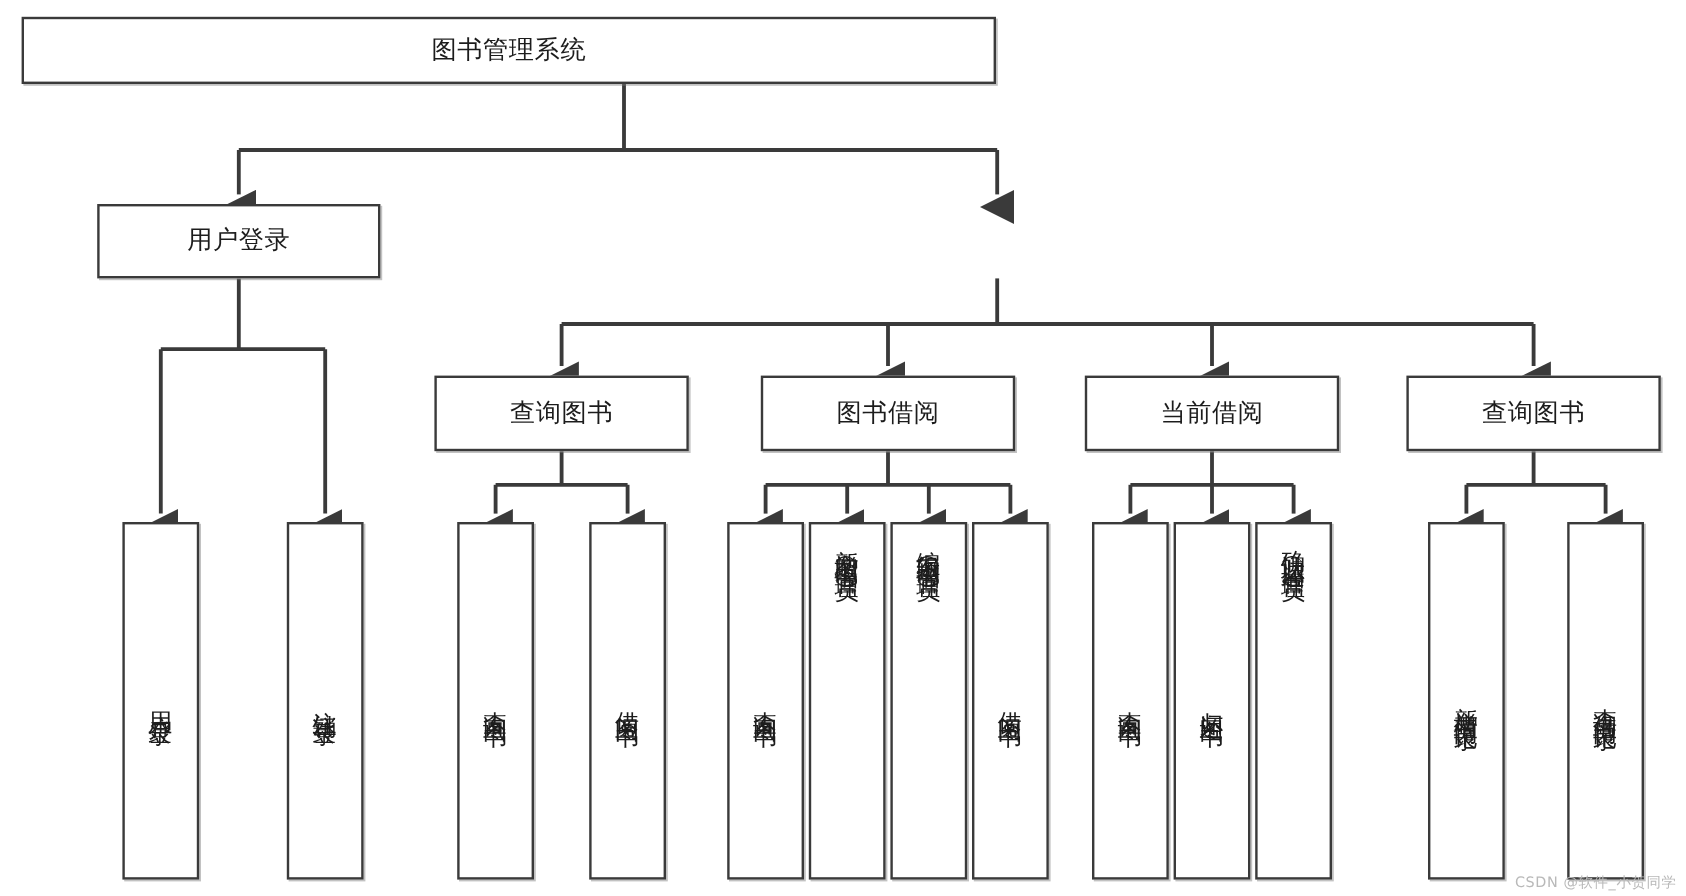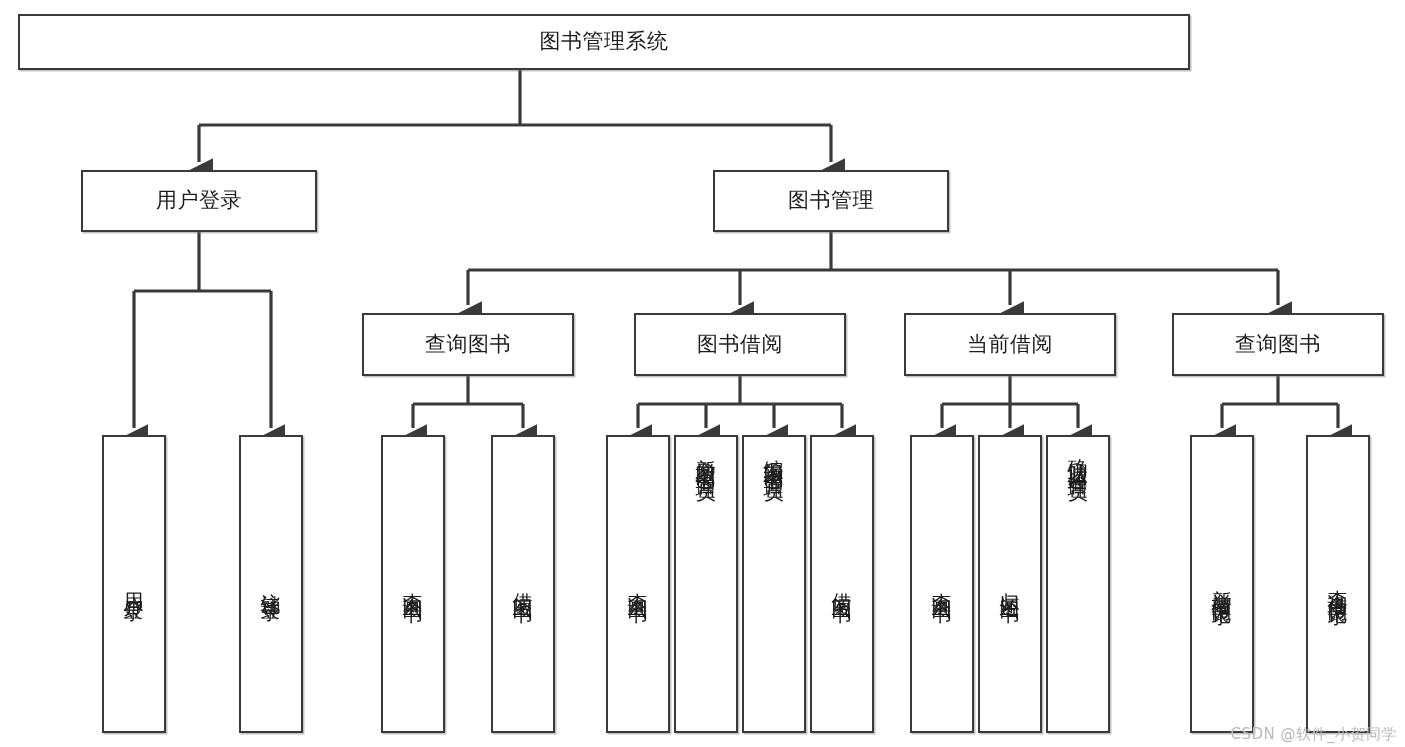--- a/index.html
+++ b/index.html
@@ -60,21 +60,21 @@
   }
   .node.leaf.centered {
     align-items: center;
     padding-top: 0;
   }
   .watermark {
     position: absolute;
     right: 8px;
     bottom: 3px;
     color: #b9b9b9;
-    font-size: 15px;
+    font-size: 12px;
     letter-spacing: 0.5px;
     white-space: nowrap;
     user-select: none;
   }
 </style>
 </head>
 <body>
 
 <div id="diagram-root">
 
@@ -121,30 +121,27 @@
       <path d="M1010,404 L1010,428" marker-end="url(#arrow)"></path>
       <path d="M1078,404 L1078,428" marker-end="url(#arrow)"></path>
 
       <path d="M1278,376 L1278,404"></path>
       <path d="M1222,404 L1338,404"></path>
       <path d="M1222,404 L1222,428" marker-end="url(#arrow)"></path>
       <path d="M1338,404 L1338,428" marker-end="url(#arrow)"></path>
     </g>
   </svg>
 
-  <div class="node" style="left:18px; top:14px; width:1172px; height:56px;">
+  <div class="node" style="left:18px; top:14px; width:812px; height:56px;">
     <span class="node-label">图书管理系统</span>
   </div>
 
   <div class="node" style="left:81px; top:170px; width:236px; height:62px;">
     <span class="node-label">用户登录</span>
   </div>
-  <div class="node" style="left:713px; top:170px; width:236px; height:62px;">
-    <span class="node-label">图书管理</span>
-  </div>
 
   <div class="node" style="left:362px; top:313px; width:212px; height:63px;">
     <span class="node-label">查询图书</span>
   </div>
   <div class="node" style="left:904px; top:313px; width:212px; height:63px;">
     <span class="node-label">当前借阅</span>
   </div>
   <div class="node" style="left:634px; top:313px; width:212px; height:63px;">
     <span class="node-label">图书借阅</span>
   </div>

